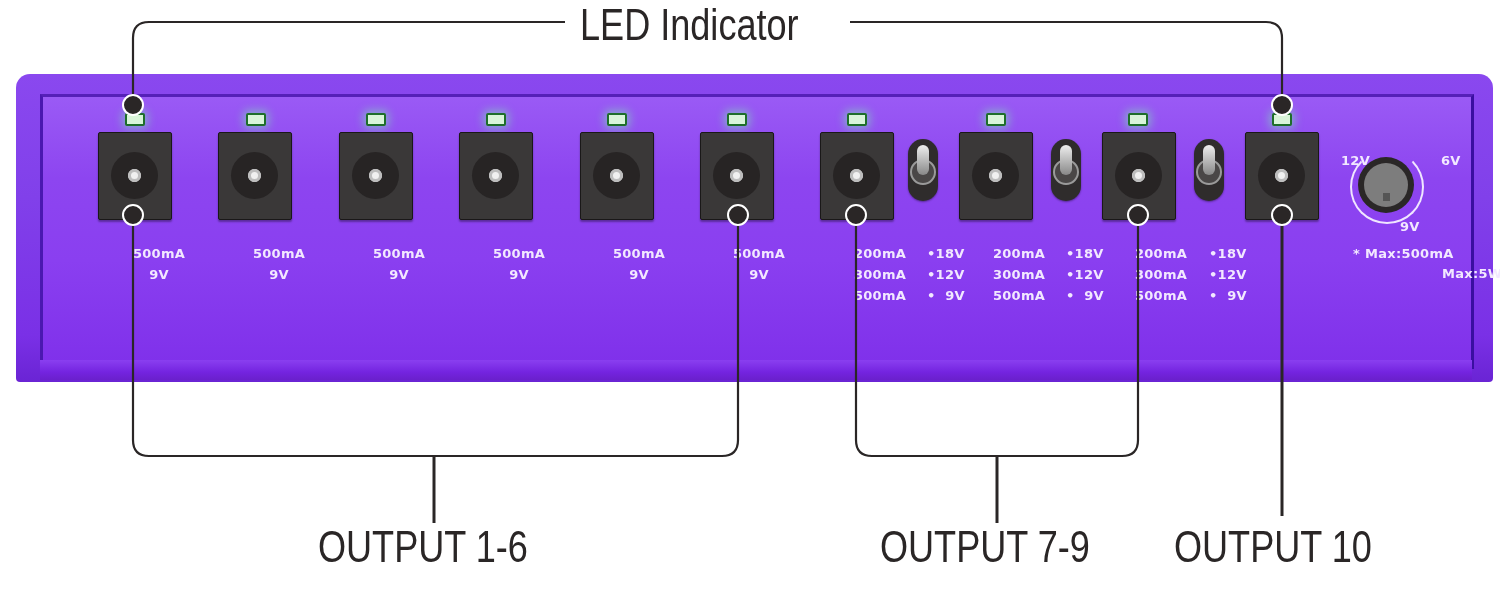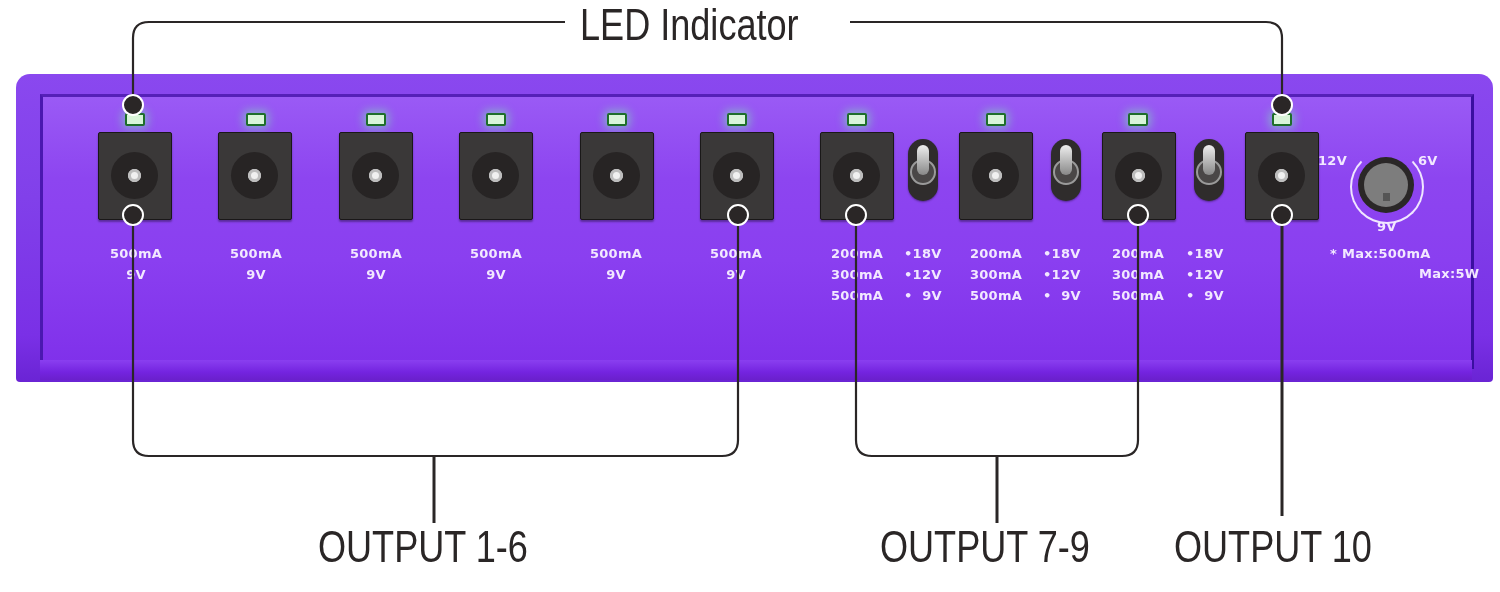--- a/index.html
+++ b/index.html
@@ -14,21 +14,21 @@
   .led{position:absolute;width:16px;height:9px;background:#d9f5d9;border:2px solid #1e6e2a;border-radius:2px;
     box-shadow:0 0 8px 3px rgba(120,255,170,.45);}
   .jack{position:absolute;width:72px;height:86px;background:#3a3838;border:1px solid #1a1818;border-radius:2px;
     box-shadow:0 2px 2px rgba(0,0,0,.35);}
   .jack .ring{position:absolute;left:12px;top:19px;width:47px;height:47px;border-radius:50%;background:#272424;}
   .jack .pin{position:absolute;left:29px;top:36px;width:13px;height:13px;border-radius:50%;background:#f0f0f0;
     box-shadow:inset 0 0 0 3px #bdbdbd;}
   .toggle{position:absolute;width:30px;height:62px;background:#2f2c2c;border-radius:15px;box-shadow:0 1px 2px rgba(0,0,0,.4);}
   .toggle .base{position:absolute;left:2px;top:20px;width:22px;height:22px;border-radius:50%;border:2px solid #9a9a9a;background:#4a4747;}
   .toggle .lever{position:absolute;left:9px;top:6px;width:12px;height:30px;border-radius:6px;background:linear-gradient(180deg,#eee,#888);}
-  .spec{position:absolute;color:#f2e8ff;font-family:"DejaVu Sans",sans-serif;font-weight:bold;font-size:13px;line-height:21px;text-align:center;letter-spacing:.3px;}
+  .spec{position:absolute;color:#f2e8ff;font-family:"DejaVu Sans",sans-serif;font-weight:bold;font-size:13px;line-height:21px;text-align:center;letter-spacing:.3px;padding-left:23px;}
   .spec div{white-space:pre;}
   .knob{position:absolute;left:1358px;top:157px;width:56px;height:56px;border-radius:50%;background:#2a2727;}
   .knob .cap{position:absolute;left:6px;top:6px;width:44px;height:44px;border-radius:50%;background:#7d7d7d;}
   .knob .mark{position:absolute;left:25px;top:36px;width:7px;height:8px;background:#555;}
   .knobarc{position:absolute;left:1350px;top:150px;width:70px;height:70px;border-radius:50%;border:2px solid #f0e6ff;border-top-color:transparent;}
   .callout{position:absolute;color:#2a2626;font-family:"Liberation Sans",sans-serif;font-size:44px;transform:scaleX(.82);transform-origin:left top;white-space:nowrap;}
   svg.lines{position:absolute;left:0;top:0;width:1500px;height:592px;pointer-events:none;}
   .dot{position:absolute;width:18px;height:18px;border-radius:50%;background:#2a2626;border:2px solid #ffffff;}
 </style>
 </head>

